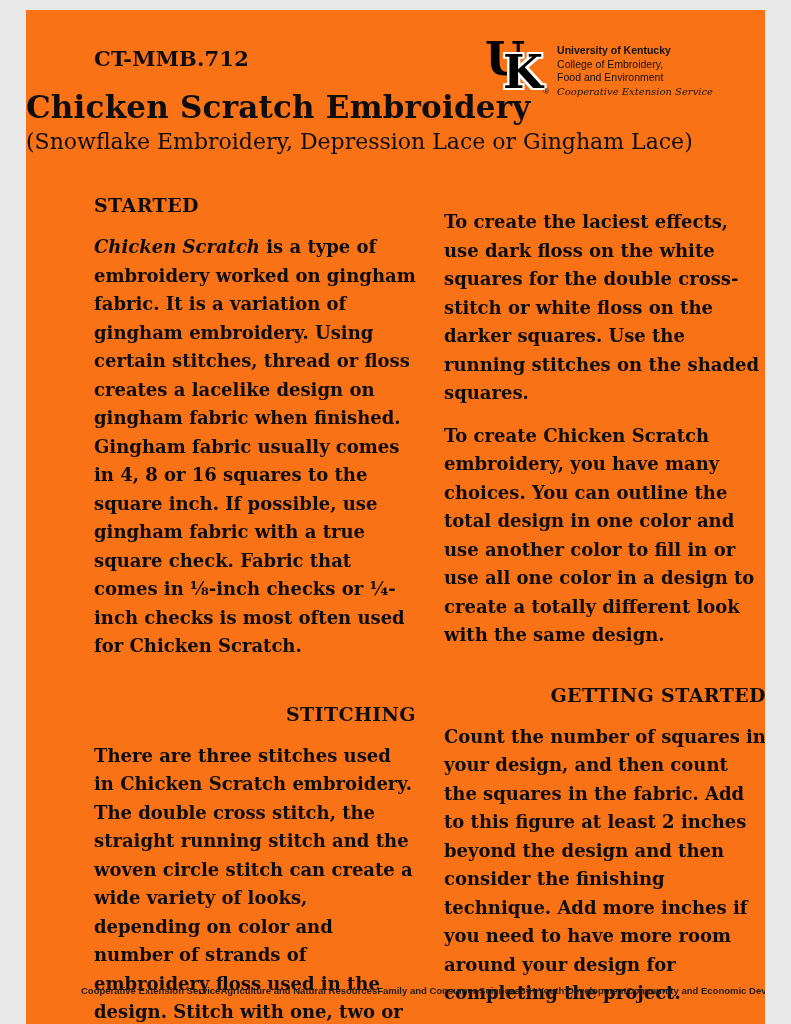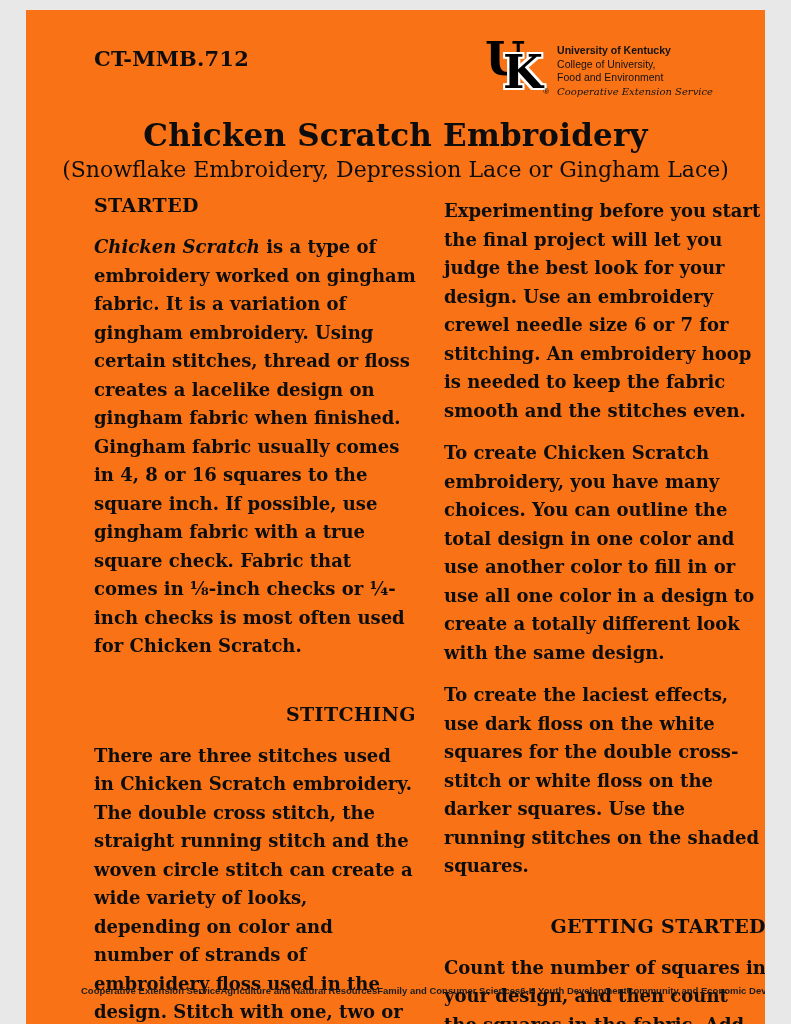--- a/index.html
+++ b/index.html
@@ -59,21 +59,21 @@
     font-family: "Liberation Sans", sans-serif;
     font-size: 10.5px;
     line-height: 13.5px;
     color: #111;
     padding-top: 4px;
   }
   .logo-text .l1 { font-weight: 700; }
   .logo-text .l4 { font-style: italic; font-family: "DejaVu Serif", serif; font-size: 10px; }
 
   
-  .title-wrap { position: absolute; top: 107px; left: 0; right: 0; text-align: center; }
+  .title-wrap { position: absolute; top: 79px; left: 0; right: 0; }
   .title {
     font-size: 31px;
     font-weight: 800;
     letter-spacing: 0.2px;
   }
   .subtitle {
     font-size: 22px;
     font-weight: 400;
     margin-top: 4px;
   }
@@ -127,21 +127,21 @@
   <div class="header">
     <div class="doc-id">CT-MMB.712</div>
     <div class="logo-block">
       <div class="uk-mark">
         <span class="letter letter-u">U</span>
         <span class="letter letter-k">K</span>
         <span class="registered">®</span>
       </div>
       <div class="logo-text">
         <div class="l1">University of Kentucky</div>
-        <div class="l2">College of University,</div>
+        <div class="l2">College of Embroidery,</div>
         <div class="l3">Food and Environment</div>
         <div class="l4">Cooperative Extension Service</div>
       </div>
     </div>
   </div>
 
   <div class="title-wrap">
     <div class="title">Chicken Scratch Embroidery</div>
     <div class="subtitle">(Snowflake Embroidery, Depression Lace or Gingham Lace)</div>
   </div>
@@ -149,23 +149,22 @@
   <div class="columns">
 
     <div class="col col-left">
       <div class="heading">STARTED</div>
       <div class="para"><span class="ital">Chicken Scratch</span><span> is a type of embroidery worked on gingham fabric. It is a variation of gingham embroidery. Using certain stitches, thread or floss creates a lacelike design on gingham fabric when finished. Gingham fabric usually comes in 4, 8 or 16 squares to the square inch. If possible, use gingham fabric with a true square check. Fabric that comes in ⅛-inch checks or ¼-inch checks is most often used for Chicken Scratch.</span></div>
       <div class="heading spaced">STITCHING</div>
       <div class="para">There are three stitches used in Chicken Scratch embroidery. The double cross stitch, the straight running stitch and the woven circle stitch can create a wide variety of looks, depending on color and number of strands of embroidery floss used in the design. Stitch with one, two or many colors of floss. When using just two colors, one is usually white and the other a darker version of the darkest gingham check. For ⅛-inch checked or ¼-inch checked gingham, use 2, 3 or 4 strands of 6-strand embroidery floss.</div>
     </div>
 
     <div class="col col-right">
-      <div class="para">Experimenting before you start the final project will let you judge the best look for your design. Use an embroidery crewel needle size 6 or 7 for stitching. An embroidery hoop is needed to keep the fabric smooth and the stitches even.</div>
+      <div class="para" style="margin-top:14px;">To create the laciest effects, use dark floss on the white squares for the double cross-stitch or white floss on the darker squares. Use the running stitches on the shaded squares.</div>
       <div class="para" style="margin-top:14px;">To create Chicken Scratch embroidery, you have many choices. You can outline the total design in one color and use another color to fill in or use all one color in a design to create a totally different look with the same design.</div>
-      <div class="para" style="margin-top:14px;">To create the laciest effects, use dark floss on the white squares for the double cross-stitch or white floss on the darker squares. Use the running stitches on the shaded squares.</div>
       <div class="heading spaced" style="margin-top:34px;">GETTING STARTED</div>
       <div class="para">Count the number of squares in your design, and then count the squares in the fabric. Add to this figure at least 2 inches beyond the design and then consider the finishing technique. Add more inches if you need to have more room around your design for completing the project.</div>
     </div>
 
   </div>
 
   <div class="footer">
     <span>Cooperative Extension Service</span>
     <span>Agriculture and Natural Resources</span>
     <span>Family and Consumer Sciences</span>

